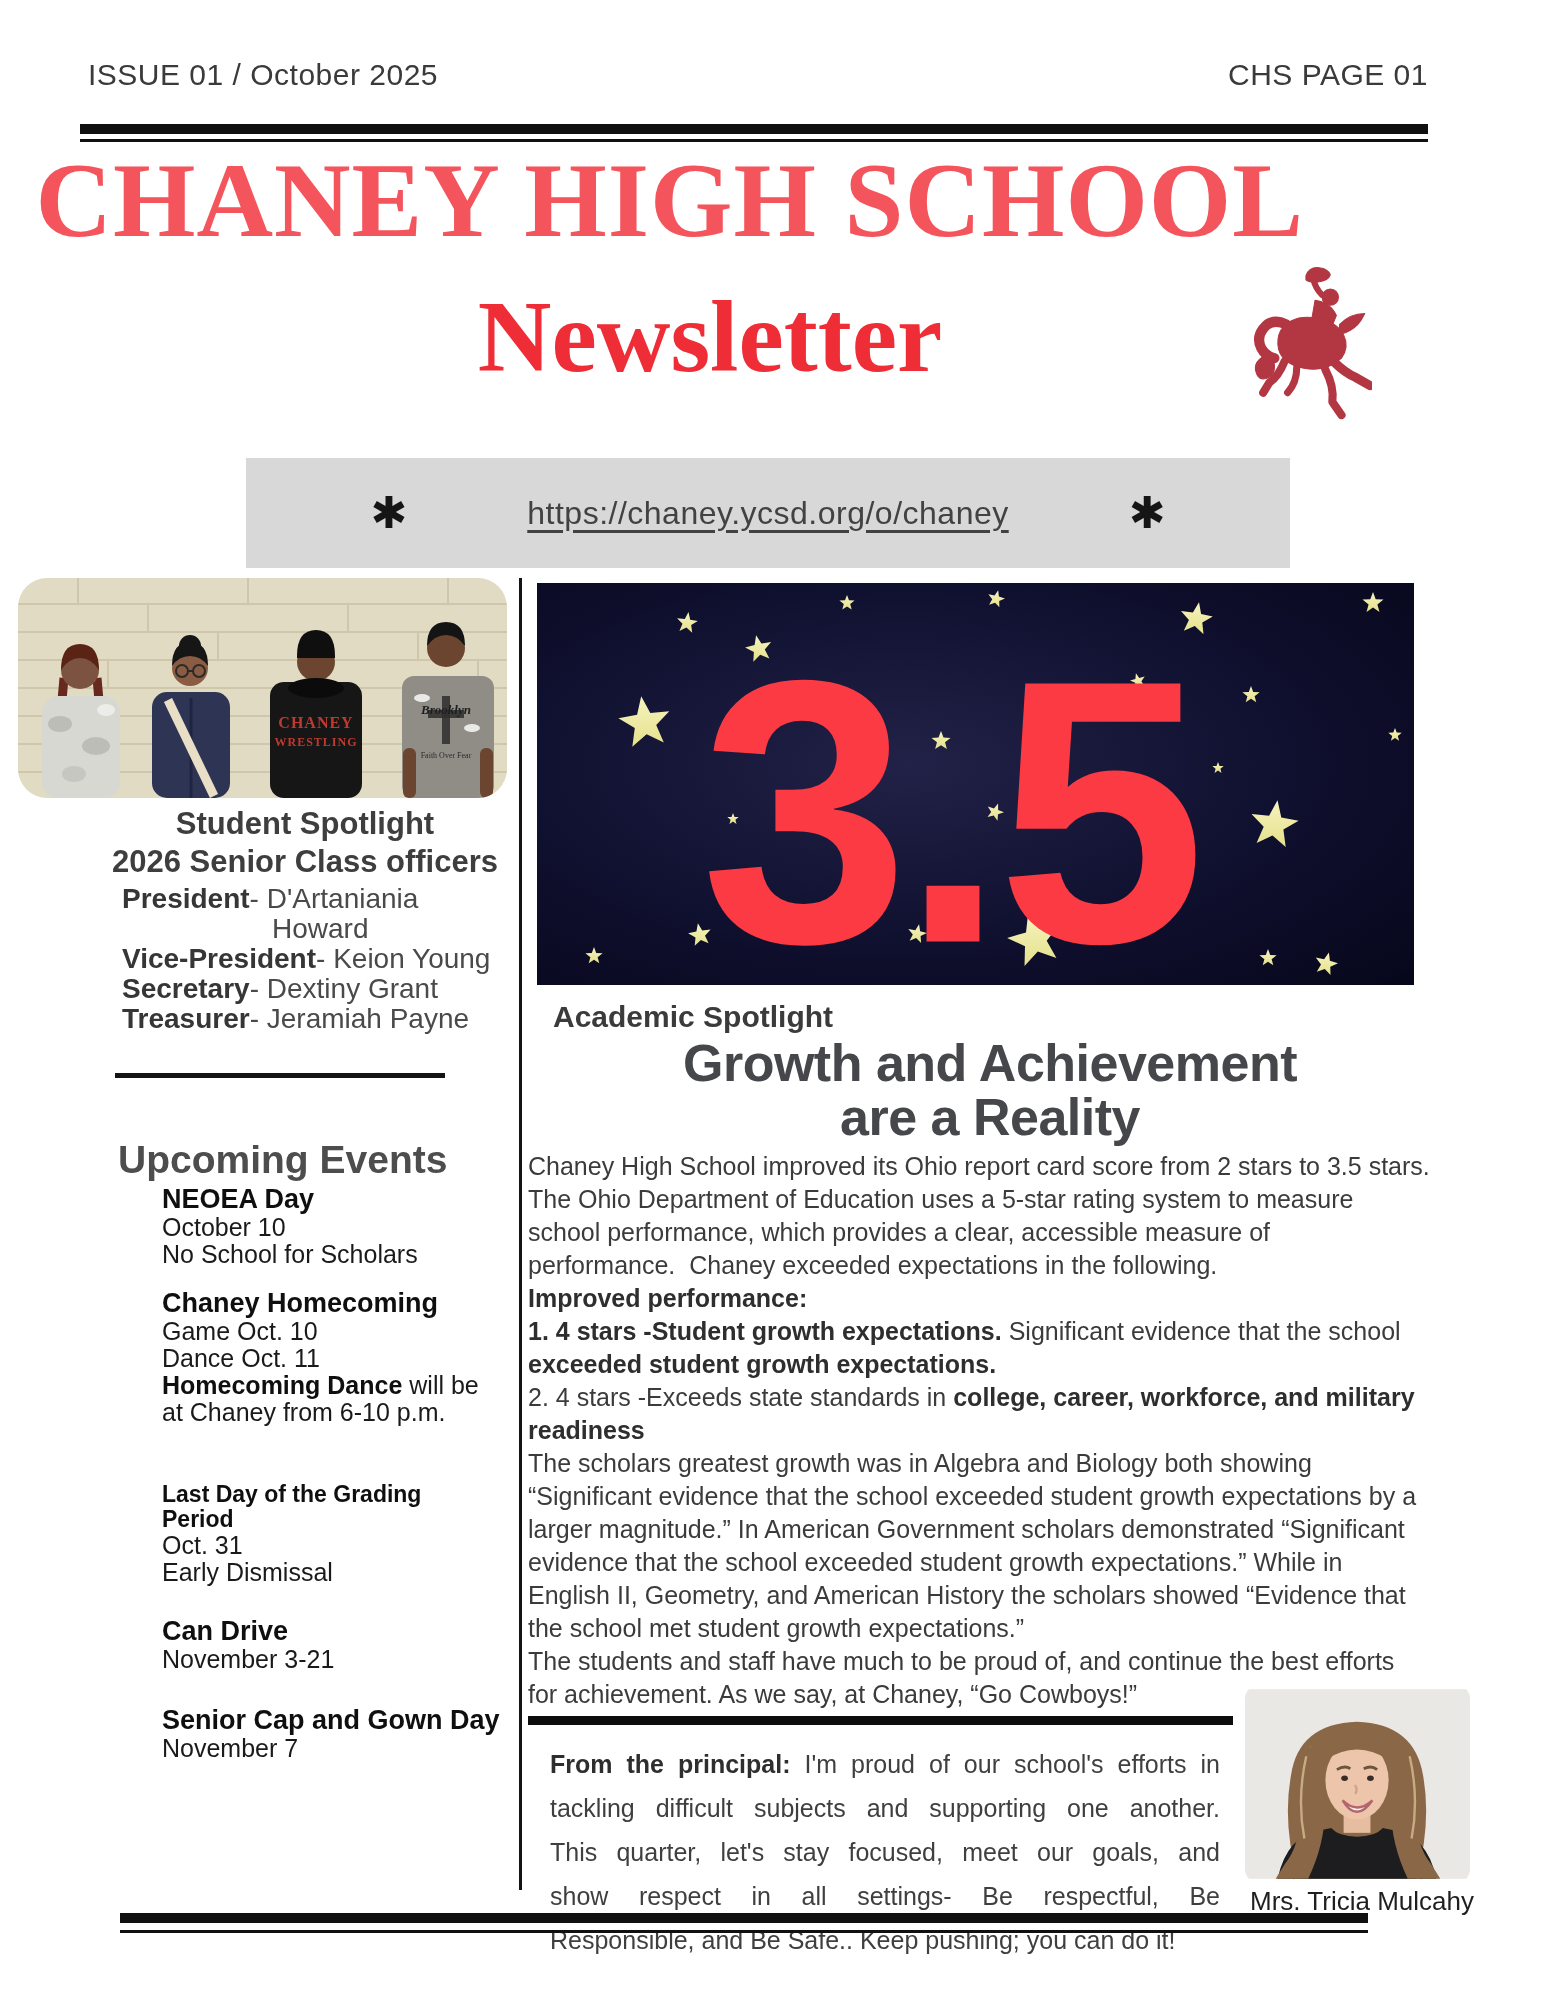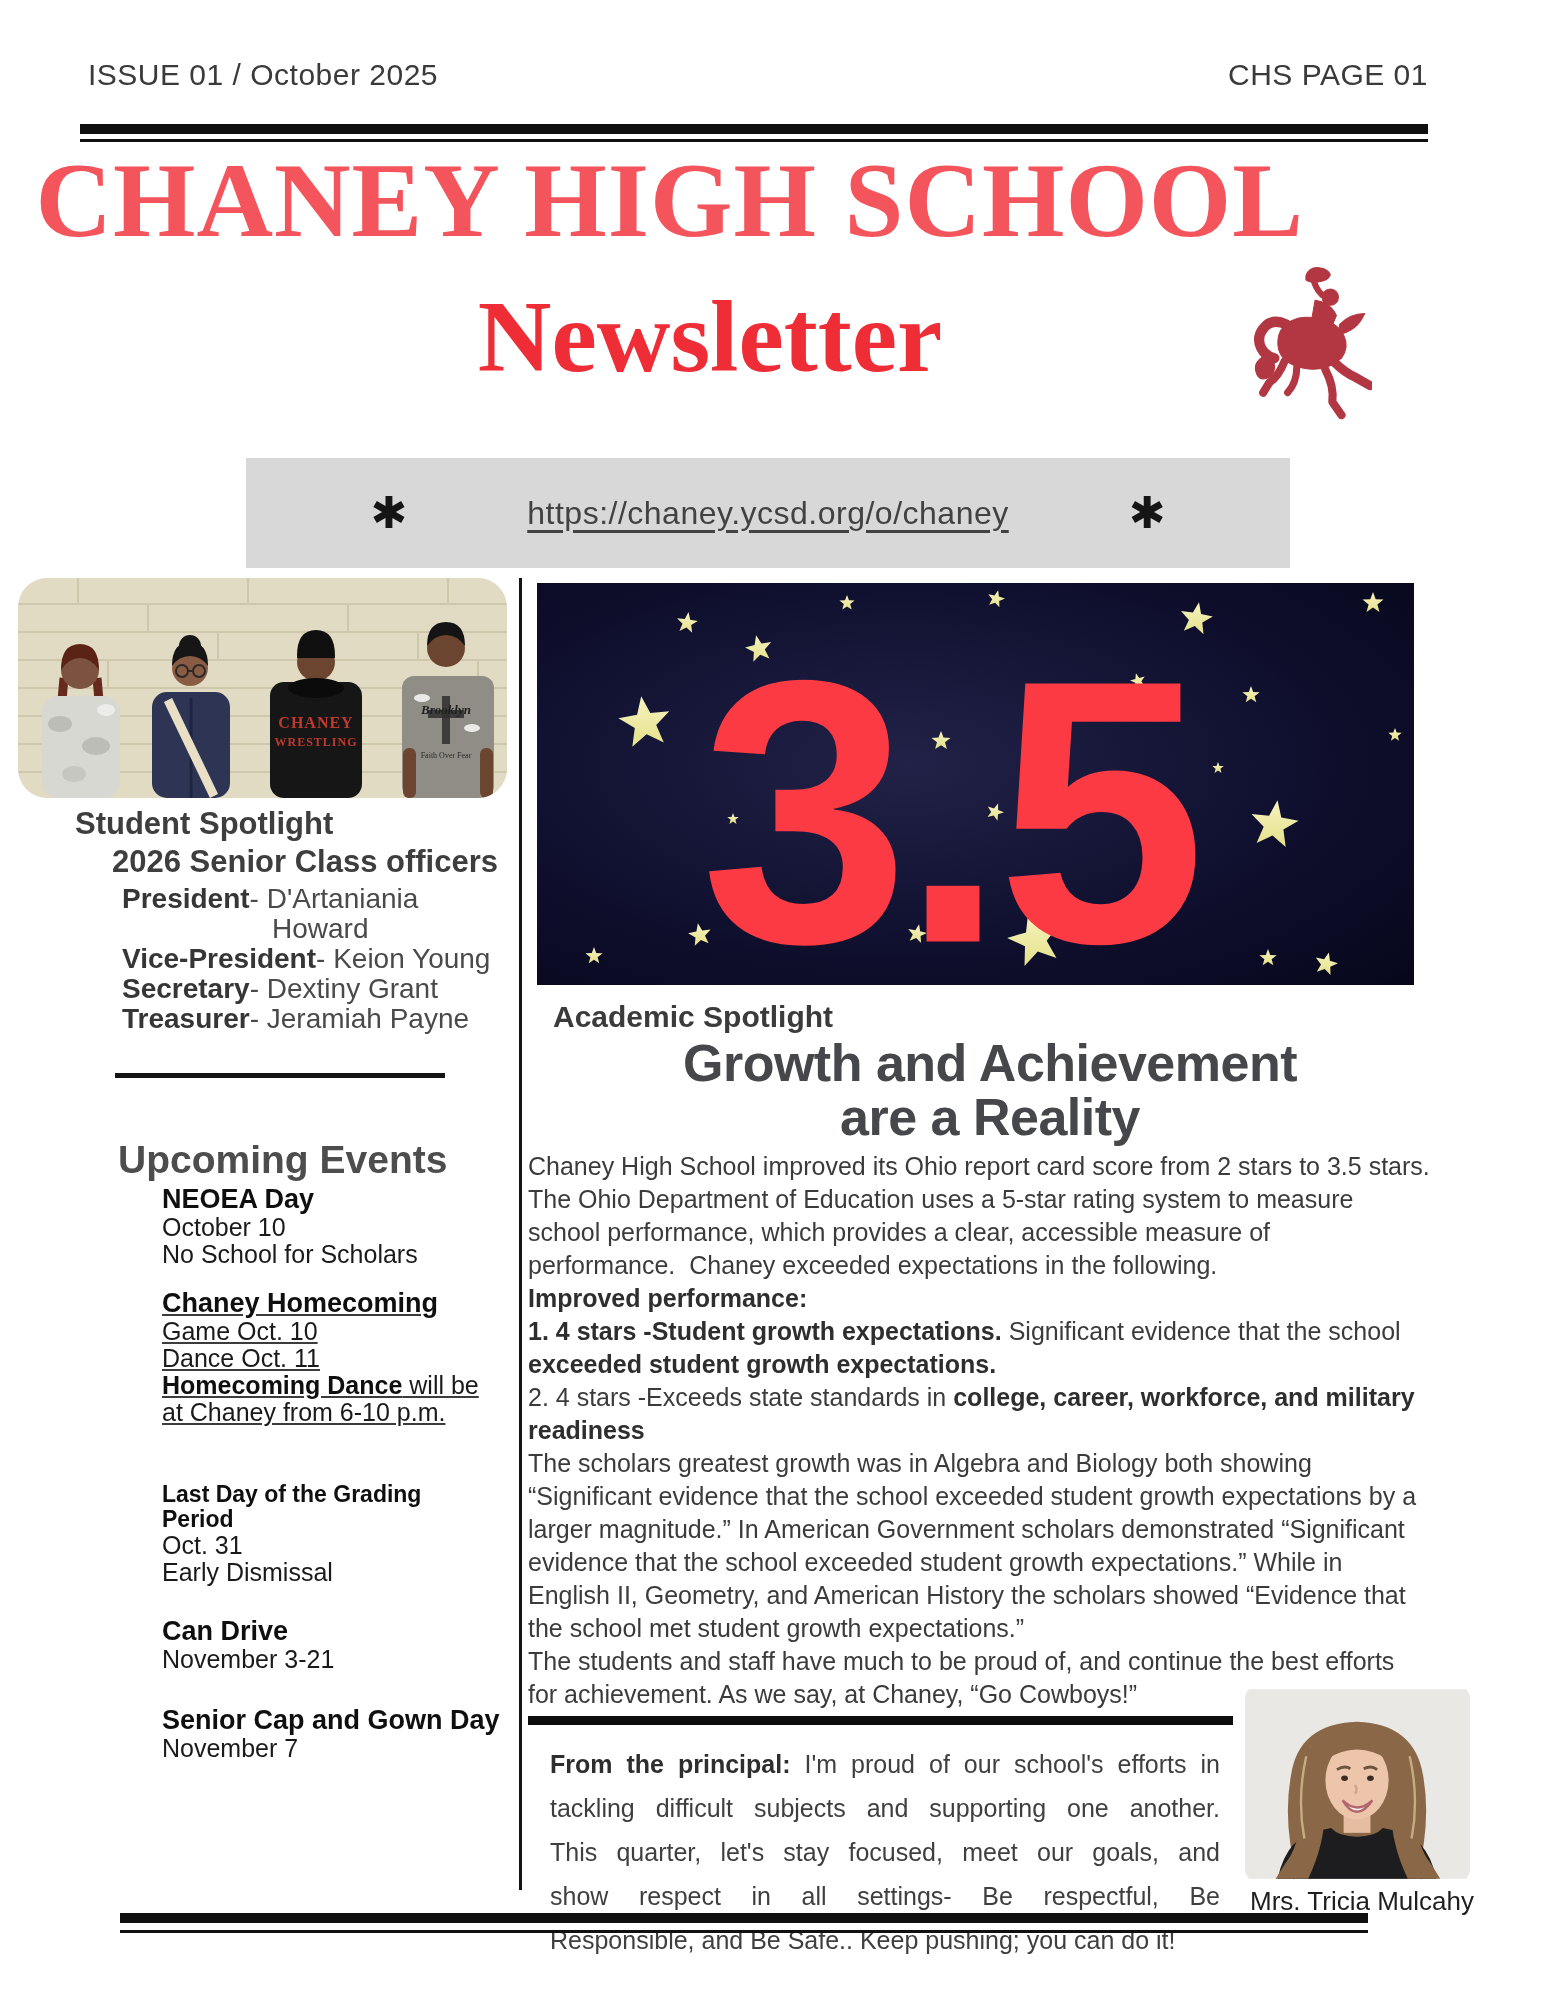--- a/index.html
+++ b/index.html
@@ -23,36 +23,36 @@
 
   
   .url-bar{top:458px;left:246px;width:1044px;height:110px;background:#d8d8d8;
            display:flex;align-items:center;justify-content:center;gap:120px;}
   .asterisk{font-size:44px;color:#151515;line-height:1;}
   .url-link{font-size:32px;color:#424242;text-decoration:underline;text-underline-offset:6px;
             letter-spacing:.5px;}
 
   
   .students-photo{top:578px;left:18px;width:489px;height:220px;border-radius:29px;overflow:hidden;}
-  .ss-heading{top:806px;left:75px;width:460px;text-align:left;font-weight:700;
+  .ss-heading{top:806px;left:75px;width:460px;text-align:center;font-weight:700;
               font-size:31px;color:#3e3e3e;}
   .ss-subheading{top:844px;left:75px;width:460px;text-align:center;font-weight:700;
                  font-size:31px;color:#3e3e3e;}
   #officer-lines{top:884px;left:122px;width:400px;}
   .officer-line{font-size:28px;line-height:30px;white-space:pre;color:#4a4a4a;}
   .officer-line .role{font-weight:700;color:#363636;}
   .officer-line.indent{padding-left:150px;}
   .left-divider{top:1073px;left:115px;width:330px;height:5px;background:#141414;}
   .upcoming-heading{top:1138px;left:118px;font-size:39px;font-weight:700;color:#4d4d4d;}
   #events{top:1184px;left:162px;width:370px;}
   .event-title{font-size:27px;font-weight:700;color:#0f0f0f;line-height:30px;white-space:pre;}
   .event-title.small{font-size:23px;line-height:25px;white-space:normal;max-width:300px;}
   .event-line{font-size:25px;line-height:27px;color:#1a1a1a;white-space:pre;}
   .event-line .b{font-weight:700;color:#0f0f0f;}
-  #events .event:nth-child(2){margin-top:20px;text-decoration:underline;}
+  #events .event:nth-child(2){margin-top:20px;}
   #events .event:nth-child(3){margin-top:56px;}
   #events .event:nth-child(4){margin-top:30px;}
   #events .event:nth-child(5){margin-top:32px;}
   #events .event:nth-child(6){margin-top:68px;}
 
   .v-divider{top:578px;left:519px;width:3px;height:1312px;background:#141414;}
 
   
   .star-image{top:583px;left:537px;width:877px;height:402px;overflow:hidden;}
   .star-image svg{position:absolute;inset:0;}

